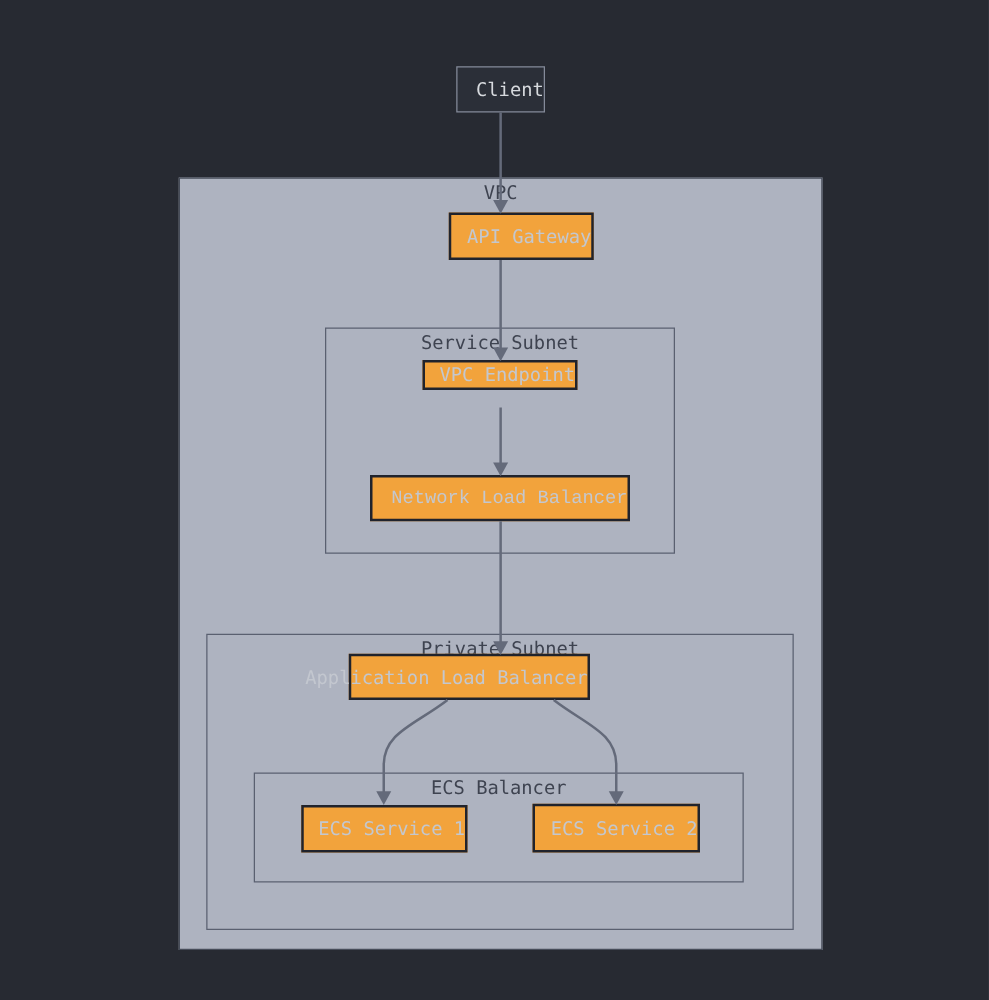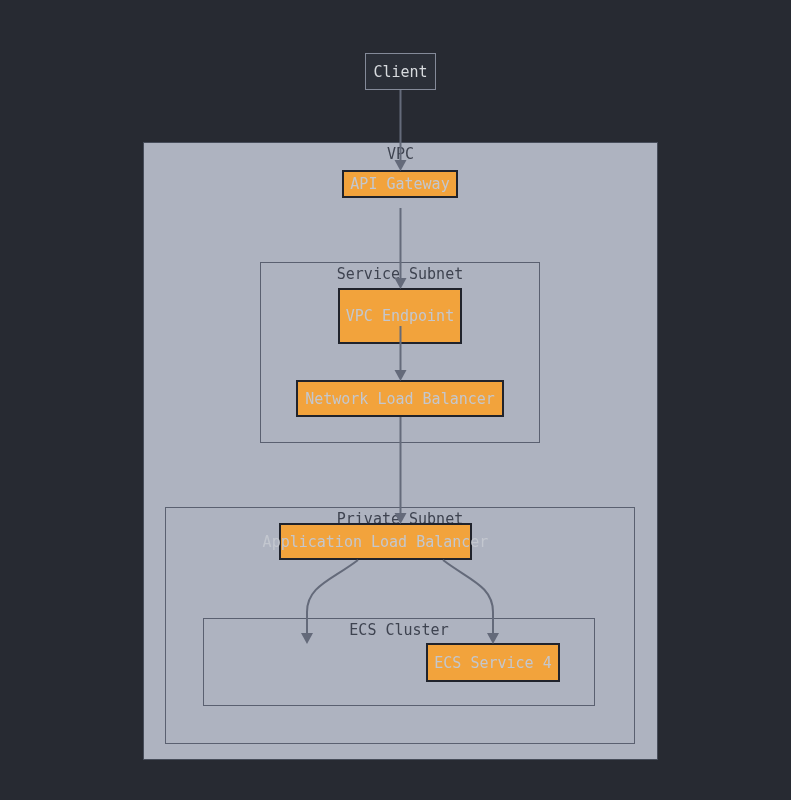--- a/index.html
+++ b/index.html
@@ -44,38 +44,38 @@
   .ecs-cluster{left:203px;top:618px;width:392px;height:88px;}
   .container-label{
     position:absolute;left:0;top:2px;width:100%;
     text-align:center;
     font-size:15px;
     color:var(--c-container-label);
   }
   .node{
     position:absolute;
     box-sizing:border-box;
-    display:flex;align-items:center;justify-content:center;
+    display:flex;align-items:center;justify-content:flex-end;
     font-size:15px;
     white-space:nowrap;
   }
   .node-orange{
     background:var(--c-node-fill);
     border:2px solid var(--c-node-border);
     color:var(--c-node-text);
   }
   .node-client{
     left:365px;top:53px;width:71px;height:37px;
     background:var(--c-client-fill);
     border:1px solid var(--c-client-border);
     color:var(--c-client-text);
   }
-  .node-api-gateway{left:342px;top:170px;width:116px;height:28px;}
-  .node-vpc-endpoint{left:338px;top:288px;width:124px;height:56px;}
-  .node-nlb{left:296px;top:380px;width:208px;height:37px;}
+  .node-api-gateway{left:359px;top:170px;width:116px;height:38px;}
+  .node-vpc-endpoint{left:338px;top:288px;width:124px;height:24px;}
+  .node-nlb{left:296px;top:380px;width:208px;height:37px;font-family:Liberation Mono, monospace;}
   .node-alb{left:279px;top:523px;width:193px;height:37px;}
   .node-ecs1{left:241px;top:644px;width:133px;height:38px;}
   .node-ecs2{left:426px;top:643px;width:134px;height:39px;}
   .edges{
     position:absolute;left:0;top:0;width:791px;height:800px;
     pointer-events:none;
   }
   .edge-line{stroke:var(--c-edge);stroke-width:2;fill:none;}
   .edge-head{fill:var(--c-edge);stroke:none;}
 </style>
@@ -90,21 +90,21 @@
 
   <div class="container subnet public-subnet">
     <div class="container-label">Service Subnet</div>
   </div>
 
   <div class="container subnet private-subnet">
     <div class="container-label">Private Subnet</div>
   </div>
 
   <div class="container cluster ecs-cluster">
-    <div class="container-label">ECS Cluster</div>
+    <div class="container-label">ECS Balancer</div>
   </div>
 
   <div class="node node-client">
     <span>Client</span>
   </div>
 
   <div class="node node-orange node-api-gateway">
     <span>API Gateway</span>
   </div>
 
@@ -113,23 +113,26 @@
   </div>
 
   <div class="node node-orange node-nlb">
     <span>Network Load Balancer</span>
   </div>
 
   <div class="node node-orange node-alb">
     <span>Application Load Balancer</span>
   </div>
 
+  <div class="node node-orange node-ecs1">
+    <span>ECS Service 1</span>
+  </div>
 
   <div class="node node-orange node-ecs2">
-    <span>ECS Service 4</span>
+    <span>ECS Service 2</span>
   </div>
 
   <svg class="edges" viewBox="0 0 791 800">
 
     <line class="edge-line" x1="400.5" y1="90" x2="400.5" y2="161"></line>
     <polygon class="edge-head" points="394.5,160 406.5,160 400.5,171"></polygon>
 
     <line class="edge-line" x1="400.5" y1="208" x2="400.5" y2="279"></line>
     <polygon class="edge-head" points="394.5,278 406.5,278 400.5,289"></polygon>
 

